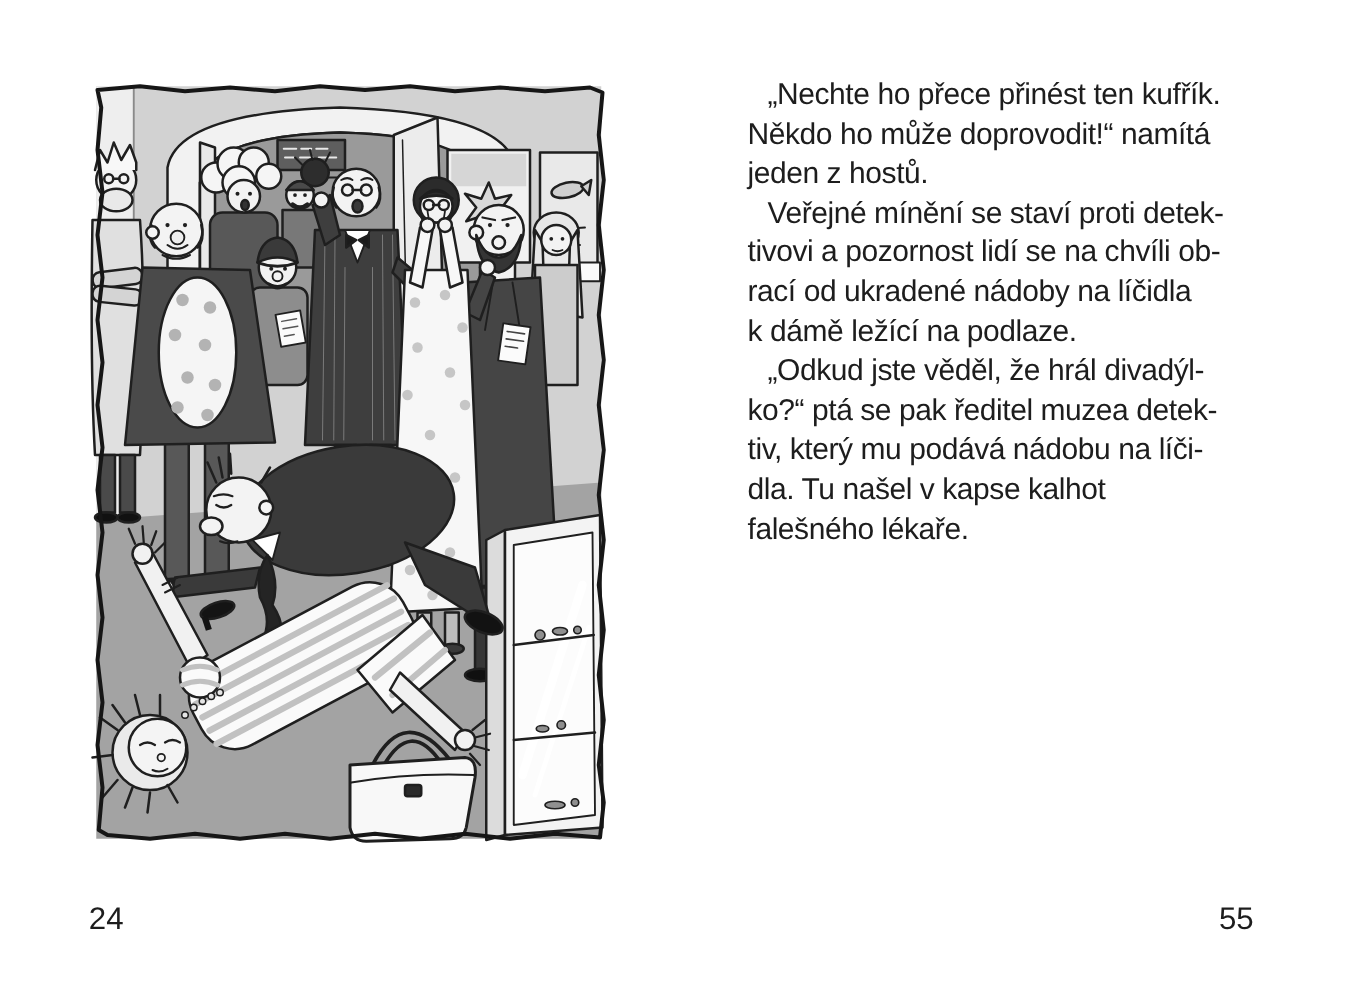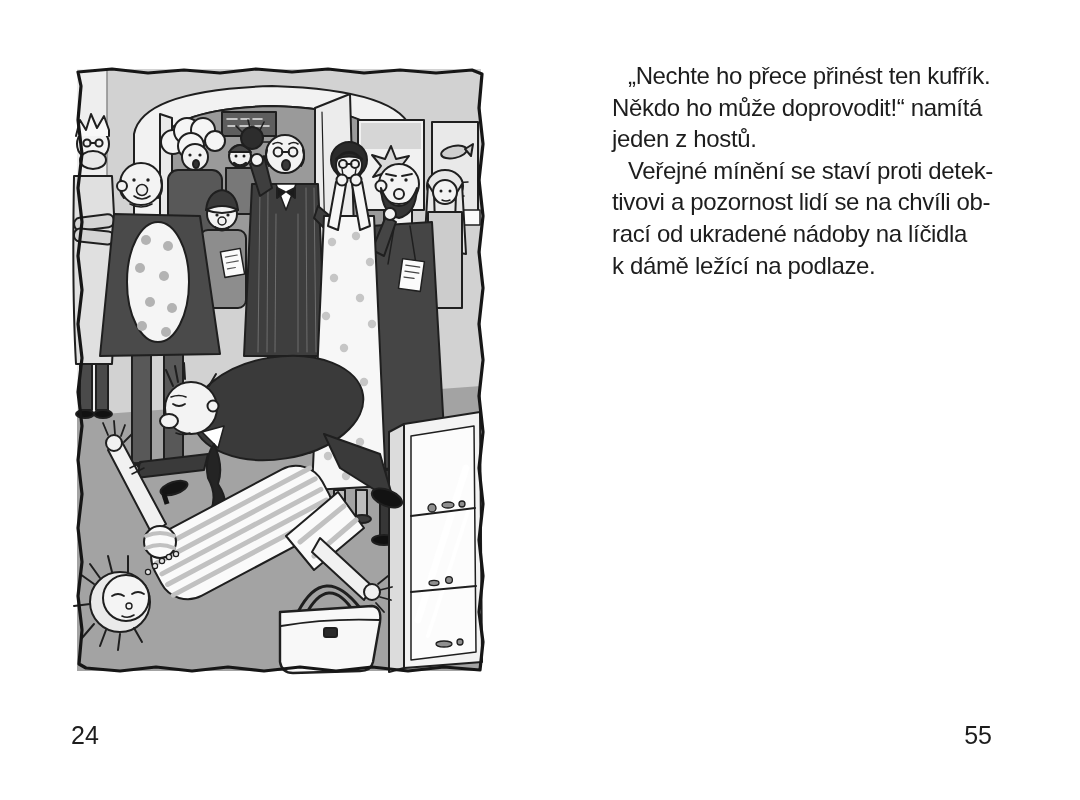--- a/index.html
+++ b/index.html
@@ -1,23 +1,23 @@
 <!DOCTYPE html>
 <html><head>
 <meta charset="utf-8">
 <style>
   html,body{margin:0;padding:0;background:#ffffff;}
   .spread{position:relative;width:1080px;height:800px;background:#ffffff;overflow:hidden;
           font-family:"Liberation Sans",sans-serif;color:#1d1d1d;}
   .illo{position:absolute;left:72px;top:64px;}
-  .textcol{position:absolute;left:612px;top:60px;font-size:24px;line-height:31.6px;letter-spacing:-0.35px;}
+  .textcol{position:absolute;left:598px;top:60px;font-size:24px;line-height:31.6px;letter-spacing:-0.35px;}
   .textcol p{margin:0;white-space:pre;text-indent:16px;}
   .pagenum{position:absolute;top:723px;font-size:25px;line-height:1;}
   .pn-left{left:71px;}
-  .pn-right{right:88px;}
+  .pn-right{right:77px;}
 </style>
 </head>
 <body>
 
 <div class="spread">
 
   <section>
     <svg class="illo" width="414" height="612" viewBox="0 0 414 612" role="img" aria-label="Black-and-white cartoon: in a museum hall with an arched doorway and display cases, a crowd of astonished onlookers (an elderly man, a stout bald man in a polka-dot vest, a bushy-haired man, a man in a flat cap, the bald museum director with glasses and bow tie, a shocked woman in a polka-dot dress, a bearded bald man with a paper in his pocket, a blonde woman) watches a detective in a dark suit kneel over an elegant lady in a striped dress who has fainted on the floor; her handbag and a lost shoe lie beside a glass display cabinet.">
       <g stroke="#1f1f1f" stroke-width="2" stroke-linecap="round" stroke-linejoin="round" fill="none">
 
@@ -305,17 +305,22 @@
 
   <section>
     <div class="textcol">
       <p>„Nechte ho přece přinést ten kufřík.
 Někdo ho může doprovodit!“ namítá
 jeden z hostů.</p>
       <p>Veřejné mínění se staví proti detek-
 tivovi a pozornost lidí se na chvíli ob-
 rací od ukradené nádoby na líčidla
 k dámě ležící na podlaze.</p>
+      <p>„Odkud jste věděl, že hrál divadýl-
+ko?“ ptá se pak ředitel muzea detek-
+tiv, který mu podává nádobu na líči-
+dla. Tu našel v kapse kalhot
+falešného lékaře.</p>
     </div>
     <div class="pagenum pn-right">55</div>
   </section>
 
 </div>
 
 </body></html>

